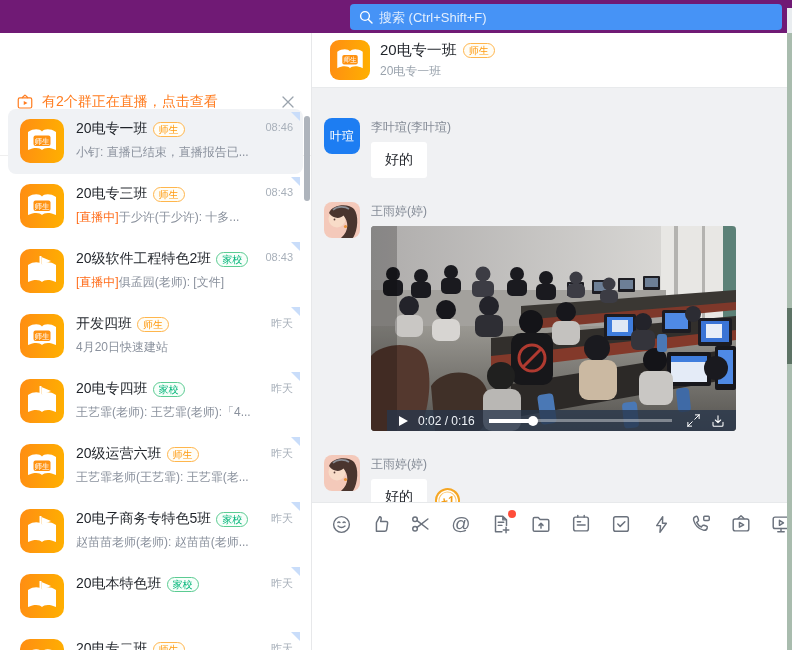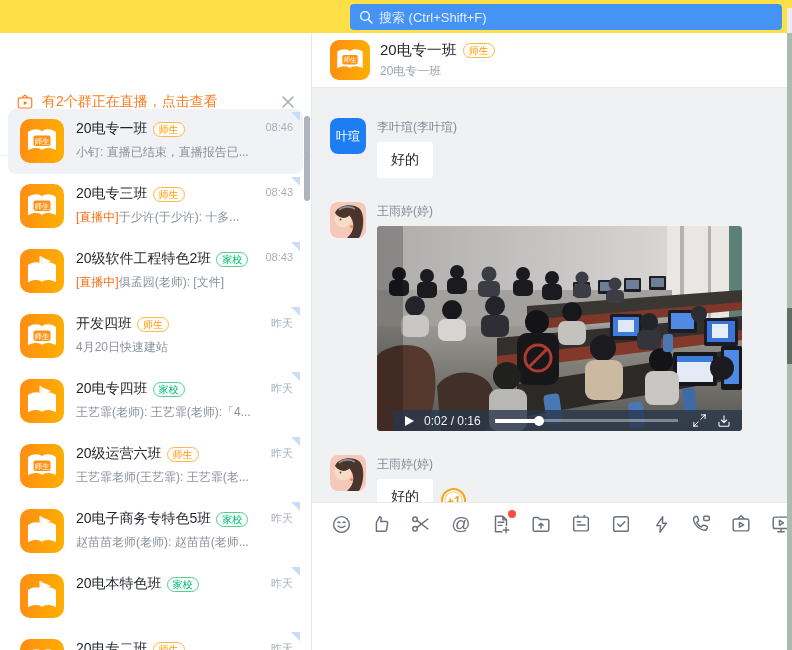--- a/index.html
+++ b/index.html
@@ -1,21 +1,21 @@
 <!DOCTYPE html>
 <html><head>
 <meta charset="utf-8">
 <style>
   * { margin:0; padding:0; box-sizing:border-box; }
   html,body { width:792px; height:650px; overflow:hidden;
     font-family:"Liberation Sans","DejaVu Sans",sans-serif; background:#fff; }
   .stage { position:relative; width:792px; height:650px; overflow:hidden; }
 
   
-  .topbar { position:absolute; top:0; left:0; right:0; height:33px; background:#fde047; }
+  .topbar { position:absolute; top:0; left:0; right:0; height:33px; background:#701a75; }
   .searchbox { position:absolute; left:350px; top:4px; width:432px; height:26px;
     background:#4693f6; border-radius:4px; display:flex; align-items:center; padding:0 9px; gap:6px; }
   .searchbox svg { flex:none; }
   .searchbox input { flex:1; background:transparent; border:none; outline:none;
     font-size:13px; color:#fff; font-family:inherit; }
   .searchbox input::placeholder { color:rgba(255,255,255,.85); }
 
   
   .sidebar { position:absolute; top:33px; left:0; width:312px; bottom:0; background:#fff;
     border-right:1px solid #e7e8ea; overflow:hidden; }
@@ -52,21 +52,21 @@
   .chat { position:absolute; left:312px; top:33px; right:0; bottom:0; background:#f0f1f3; }
   .chat-header { position:absolute; top:0; left:0; right:0; height:55px; background:#fff;
     border-bottom:1px solid #e8eaec; display:flex; align-items:center; padding:0 18px; gap:10px; }
   .av40 { width:40px; height:40px; border-radius:9px; flex:none;
     background:linear-gradient(95deg,#ff8d13,#ffb000); display:flex; align-items:center; justify-content:center; }
   .chat-title-row { display:flex; align-items:center; gap:6px; }
   .chat-title { font-size:15px; color:#1f2329; }
   .chat-sub { font-size:12px; color:#9aa3ad; margin-top:3px; }
 
   .messages { position:absolute; top:55px; left:0; right:0; height:414px;
-    padding:30px 18px 0 18px; overflow:hidden; }
+    padding:30px 18px 0 12px; overflow:hidden; }
   .msg { display:flex; gap:11px; margin-bottom:24px; }
   .mav { width:36px; height:36px; border-radius:8px; flex:none; overflow:hidden; }
   .mav.blue { background:#1d7df2; color:#fff; font-size:12px;
     display:flex; align-items:center; justify-content:center; }
   .sender { font-size:12px; color:#848b96; margin:1px 0 6px; }
   .bubble { display:inline-block; background:#fff; border-radius:3px;
     padding:9px 14px; font-size:14px; color:#25282e; }
   .bubble-row { display:flex; align-items:flex-end; gap:8px; }
   .plus1 { width:25px; height:25px; border-radius:50%; background:#fff;
     border:2px solid #f5a623; color:#f39c12; font-weight:bold; font-style:italic;

